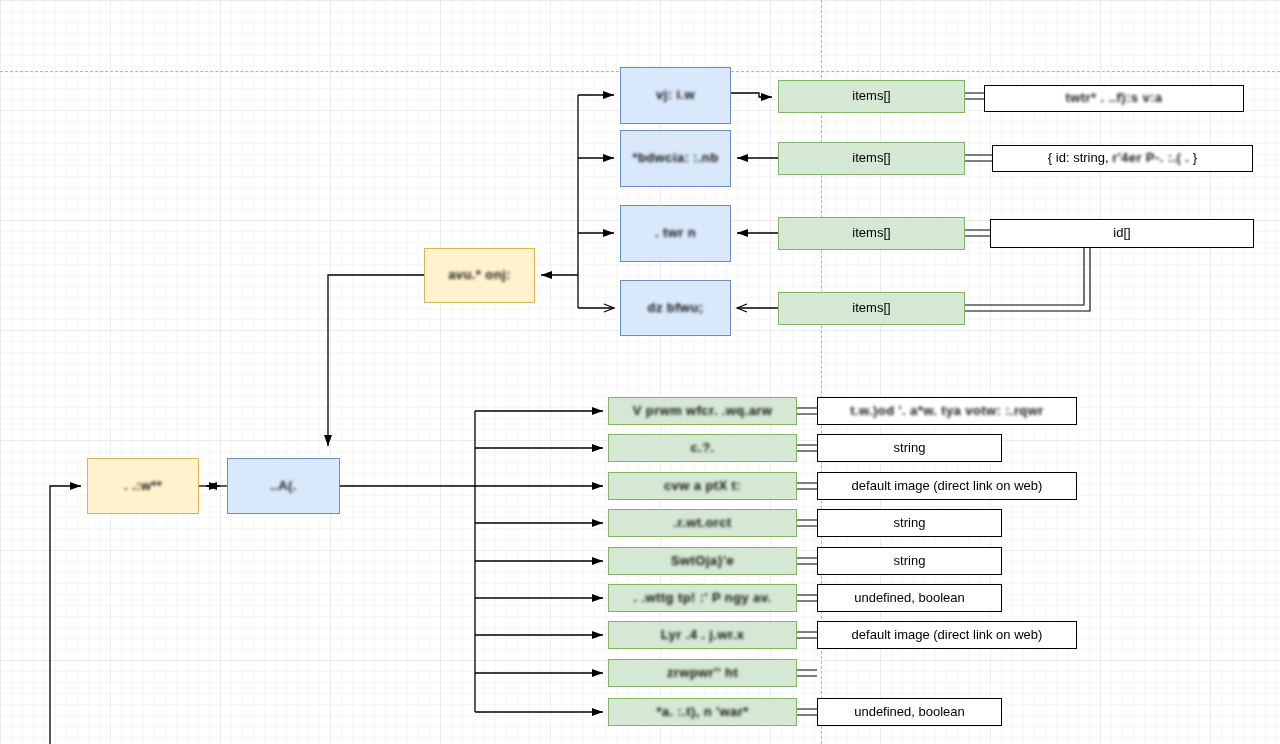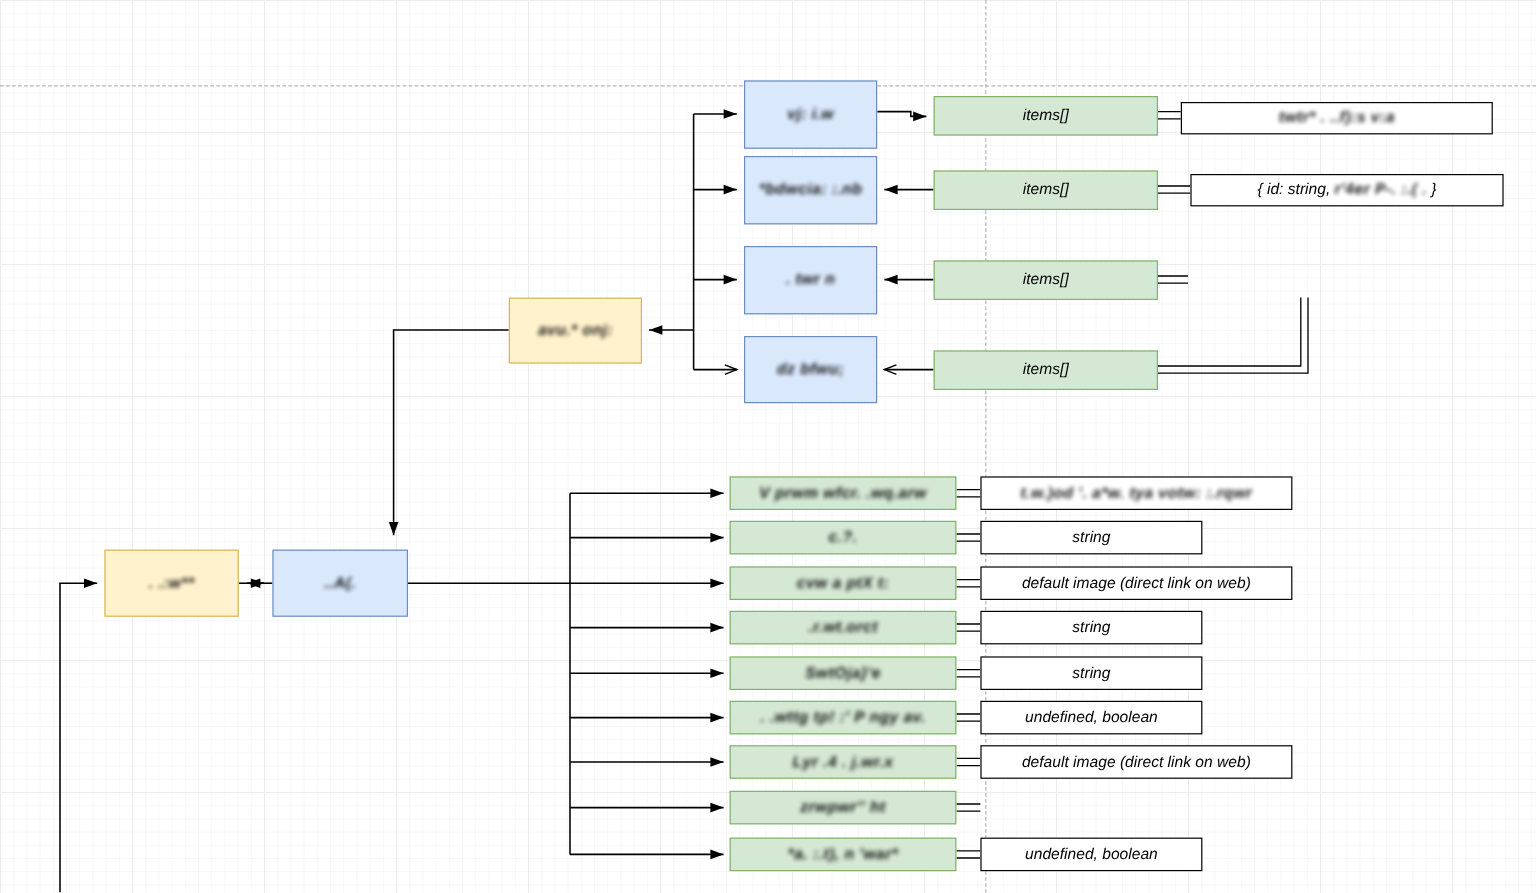--- a/index.html
+++ b/index.html
@@ -6,21 +6,20 @@
   body{font-family:"Liberation Sans", sans-serif;}
   #canvas{
     position:relative;width:1280px;height:744px;overflow:hidden;
     background-color:#ffffff;
     background-image:
       linear-gradient(to right, #ececec 1px, transparent 1px),
       linear-gradient(to bottom, #ececec 1px, transparent 1px),
       linear-gradient(to right, #f7f7f7 1px, transparent 1px),
       linear-gradient(to bottom, #f7f7f7 1px, transparent 1px);
     background-size:110px 110px,110px 110px,11px 11px,11px 11px;
-    font-style:italic;
   }
   .guide-h{position:absolute;left:0;top:71px;width:1280px;height:0;border-top:1px dashed #b3b3b3;}
   .guide-v{position:absolute;left:821px;top:0;height:744px;width:0;border-left:1px dashed #b3b3b3;}
   svg.wires{position:absolute;left:0;top:0;pointer-events:none;}
   .node{
     position:absolute;box-sizing:border-box;display:flex;align-items:center;justify-content:center;
     text-align:center;font-size:13px;color:#000;border:1px solid #000;line-height:1.15;padding:2px 6px;
   }
   .yellow{background:#FFF2CC;border-color:#D6B656;}
   .blue{background:#DAE8FC;border-color:#6C8EBF;}
@@ -133,20 +132,23 @@
   <div class="node green" style="left:778px;top:292px;width:187px;height:33px;">
     <span>items[]</span>
   </div>
 
   <div class="node white" style="left:984px;top:85px;width:260px;height:27px;">
     <span class="obscured">twtr* . ..f):s v:a</span>
   </div>
   <div class="node white inlineparts" style="left:992px;top:145px;width:261px;height:27px;">
     <span>{ id: string, </span><span class="obscured">r'4er P-. :.( .</span><span> }</span>
   </div>
+  <div class="node white" style="left:990px;top:219px;width:264px;height:29px;">
+    <span>id[]</span>
+  </div>
 
   <div class="node yellow" style="left:87px;top:458px;width:112px;height:56px;">
     <span class="obscured">. .:w**</span>
   </div>
   <div class="node blue" style="left:227px;top:458px;width:113px;height:56px;">
     <span class="obscured">..A(.</span>
   </div>
 
   <div class="node green" style="left:608px;top:397px;width:189px;height:28px;">
     <span class="obscured">V prwm wfcr. .wq.arw</span>

